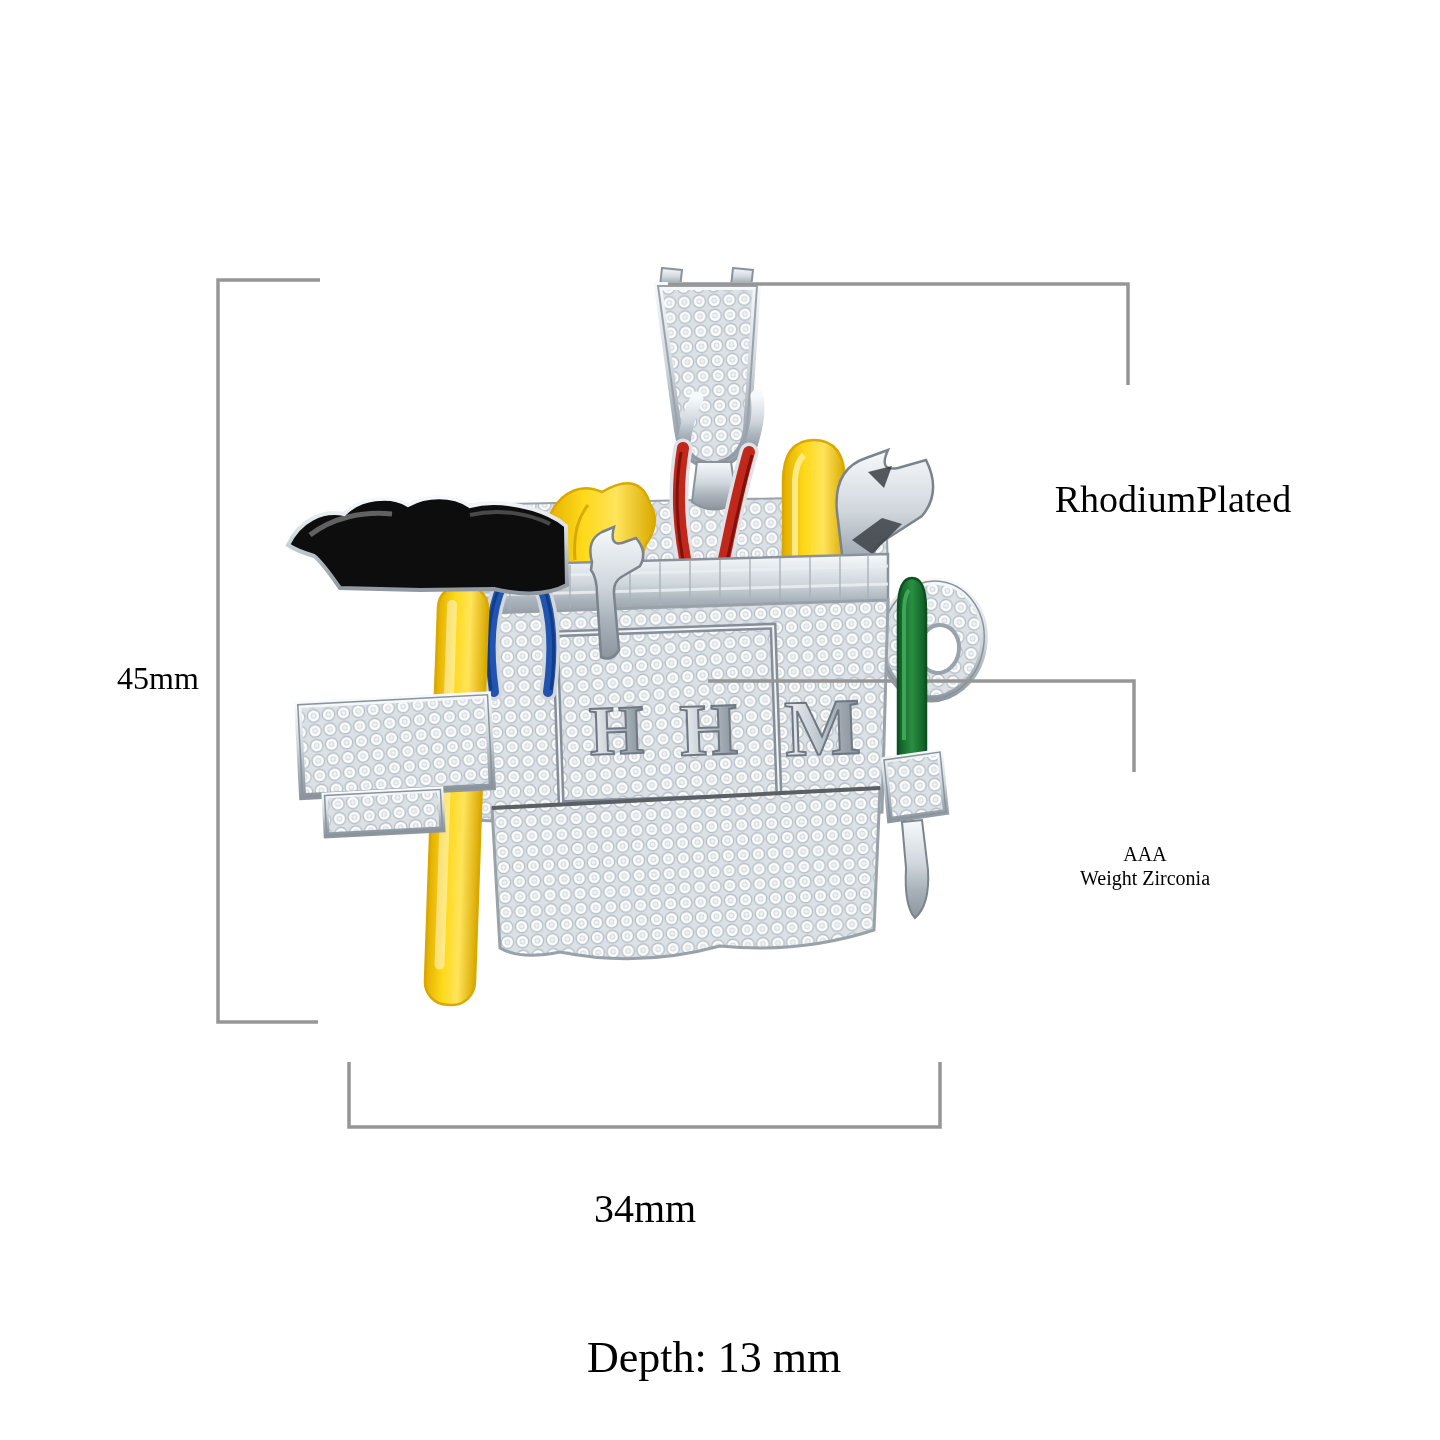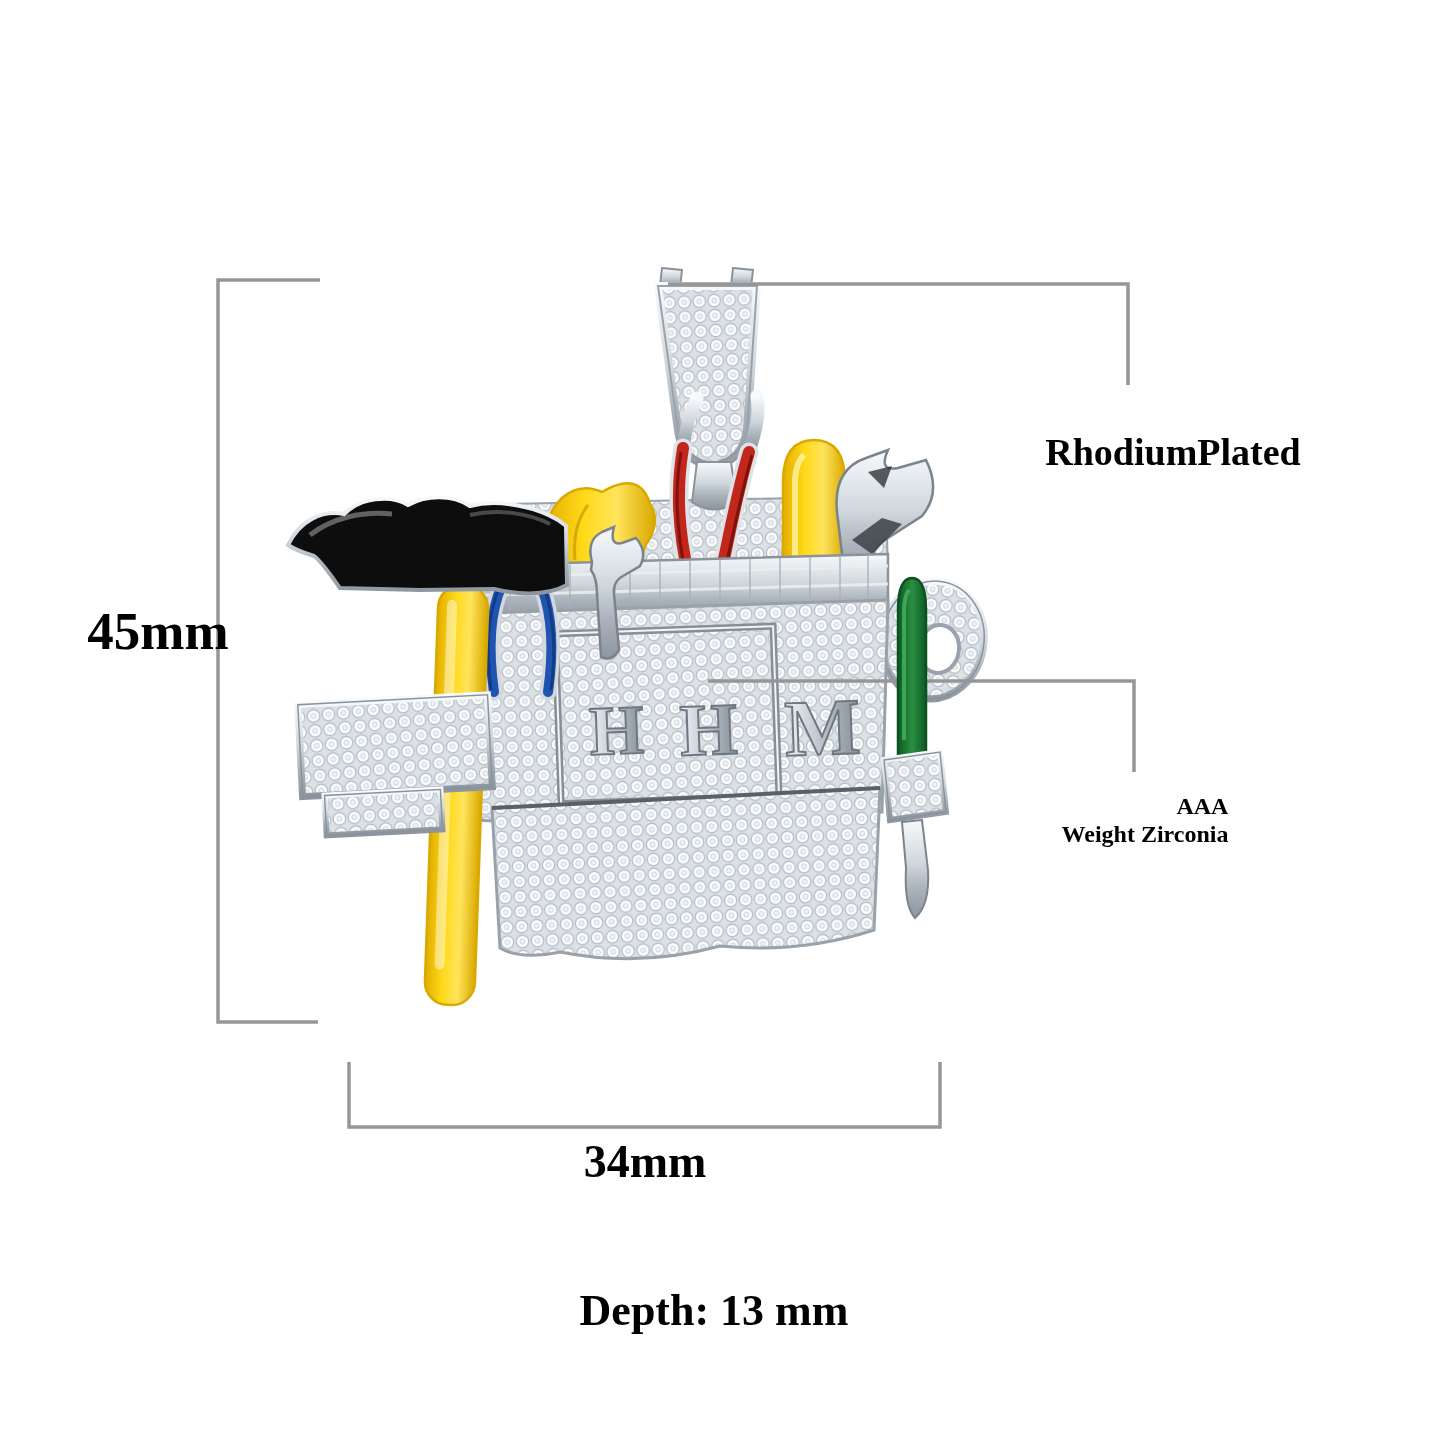--- a/index.html
+++ b/index.html
@@ -3,27 +3,28 @@
 <meta charset="utf-8">
 <style>
   html,body{margin:0;padding:0;background:#ffffff;}
   #stage{
     position:relative;width:1440px;height:1440px;background:#ffffff;overflow:hidden;
     font-family:"Liberation Serif","DejaVu Serif",serif;
   }
   #pendant-svg{position:absolute;left:0;top:0;width:1440px;height:1440px;}
   .lbl{
     position:absolute;transform:translate(-50%,-50%);
-    color:#000;font-weight:bold;white-space:nowrap;text-align:center;
+    color:#000;font-weight:normal;white-space:nowrap;text-align:center;
     font-family:"Liberation Serif","DejaVu Serif",serif;
+    margin-top:47px;
   }
-  .lbl-45{left:158px;top:631px;font-size:53px;}
-  .lbl-34{left:645px;top:1161px;font-size:46px;}
+  .lbl-45{left:158px;top:631px;font-size:32px;}
+  .lbl-34{left:645px;top:1161px;font-size:40px;}
   .lbl-rhodium{left:1173px;top:452px;font-size:38px;}
-  .lbl-stone{left:1145px;top:820px;font-size:24px;line-height:1.18;text-align:right;}
+  .lbl-stone{left:1145px;top:820px;font-size:20px;line-height:1.18;}
   .lbl-specs{left:714px;top:1311px;font-size:44px;line-height:1.22;}
 </style>
 </head>
 <body>
 
 <div id="stage">
 
   <svg id="pendant-svg" viewBox="0 0 1440 1440" xmlns="http://www.w3.org/2000/svg">
     <defs>
       <pattern id="pave" width="15" height="15" patternUnits="userSpaceOnUse" patternTransform="rotate(-3)">

